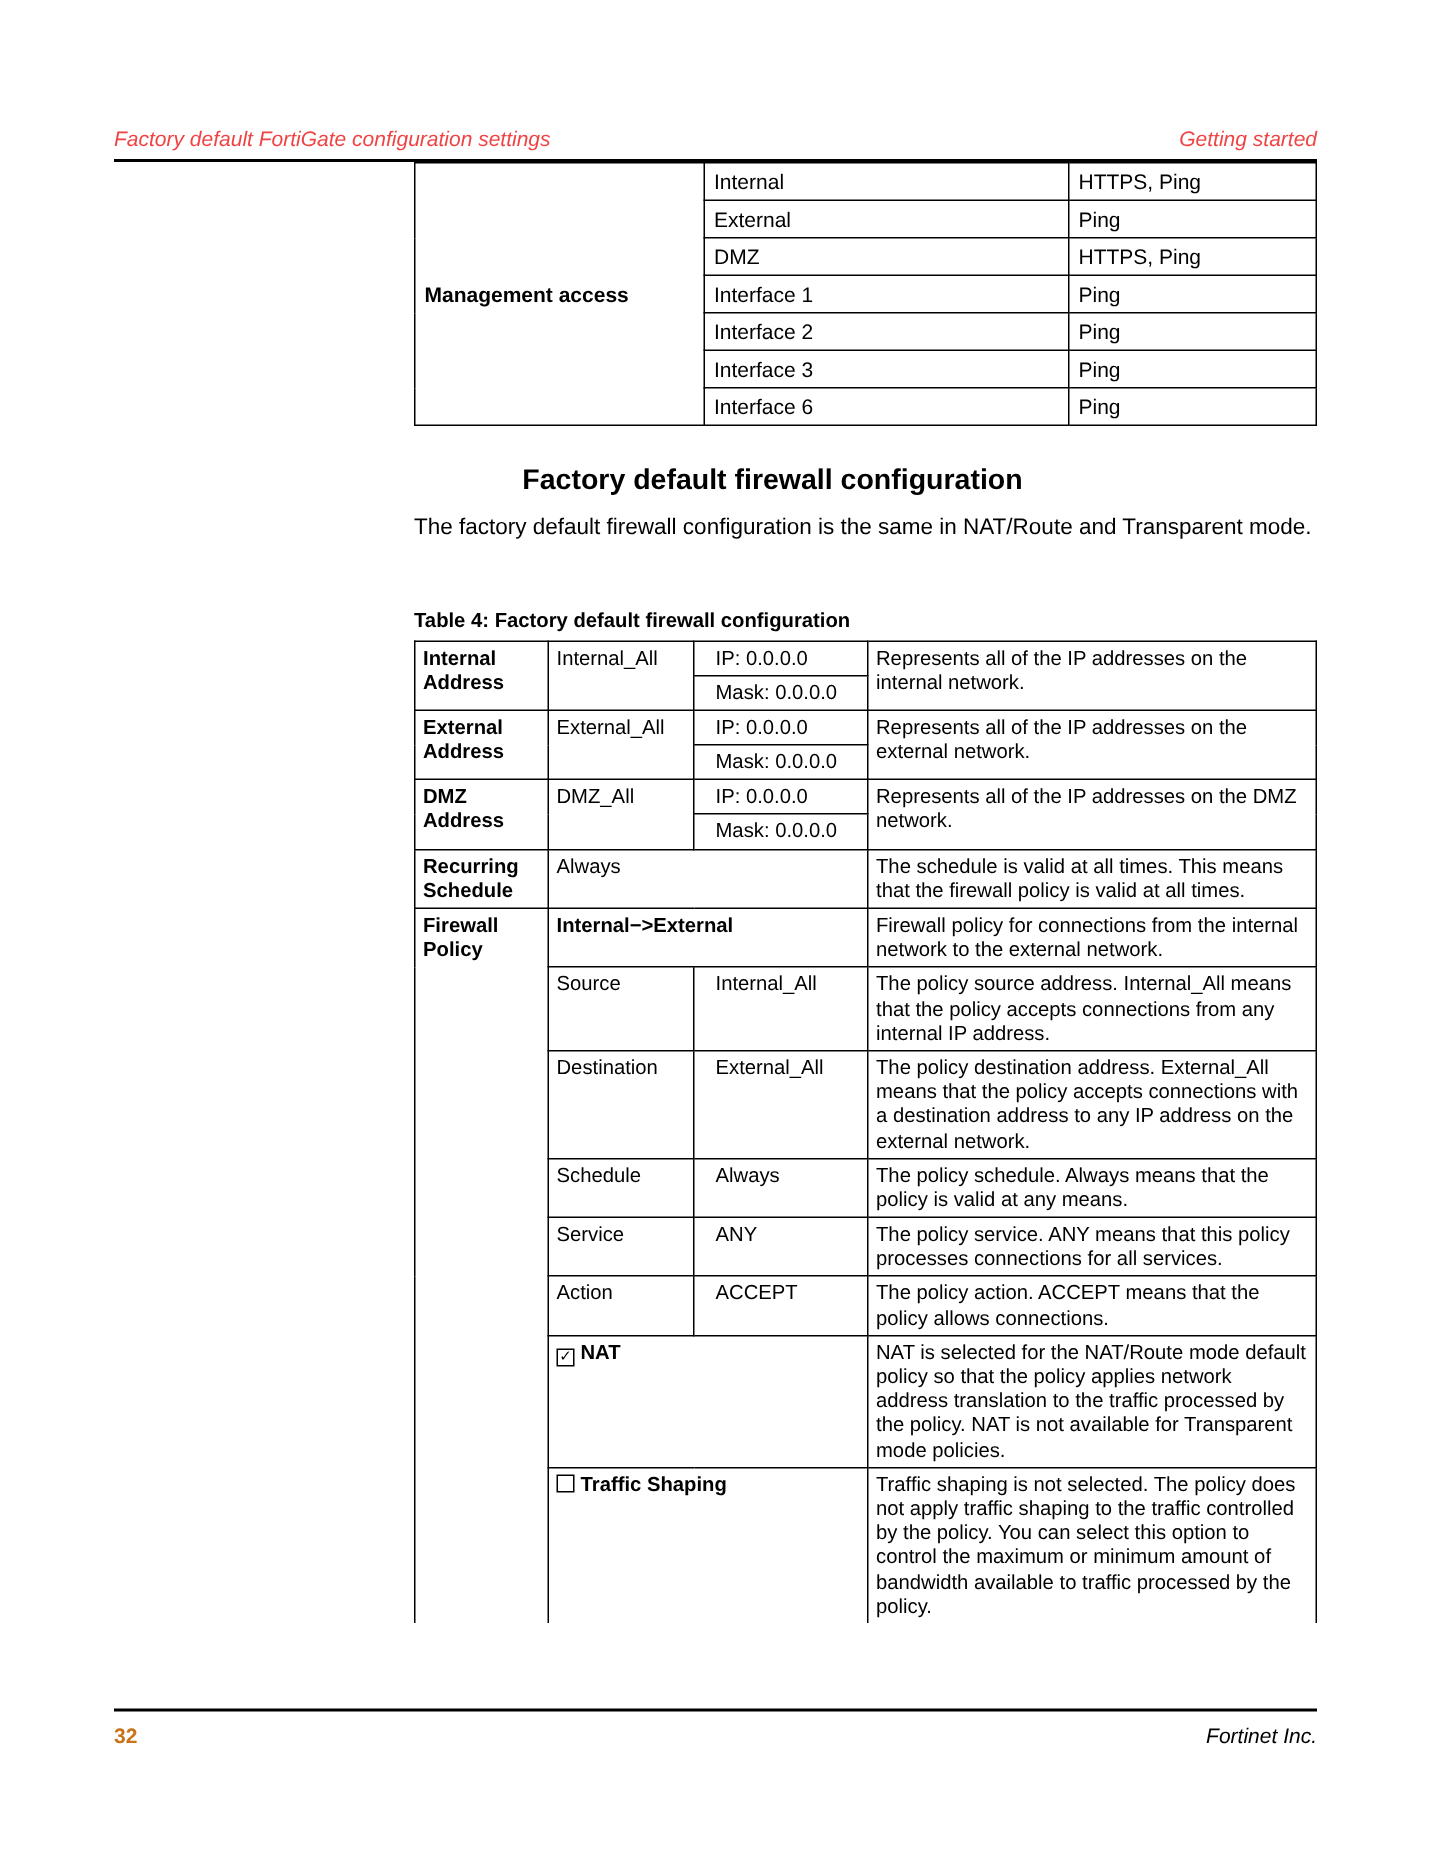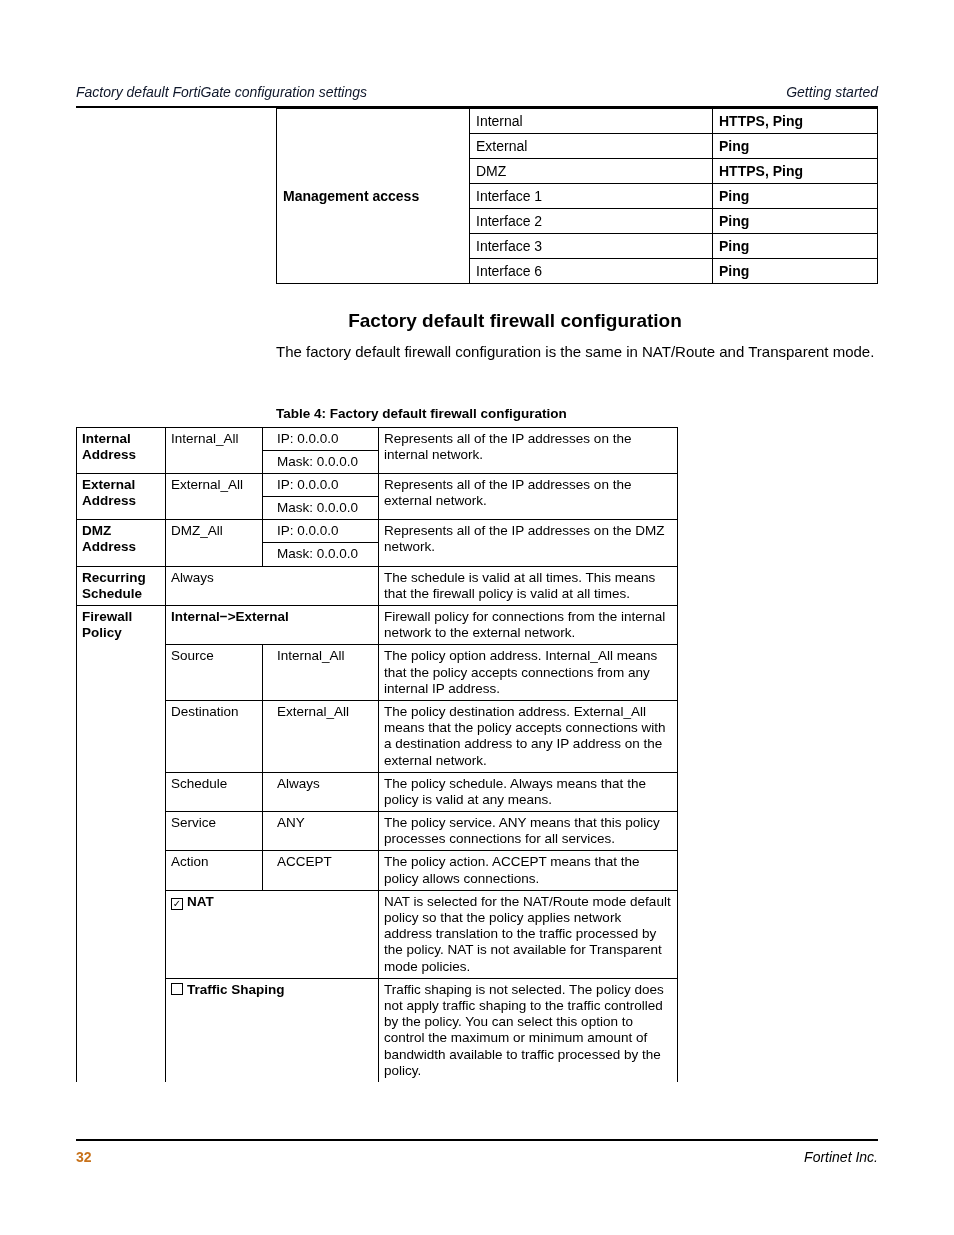--- a/index.html
+++ b/index.html
@@ -16,21 +16,21 @@
     width: 954px;
     height: 1235px;
     box-sizing: border-box;
     padding: 84px 76px 0 76px;
   }
   .running-header {
     display: flex;
     justify-content: space-between;
     font-style: italic;
     font-size: 14px;
-    color: #0f172a;
+    color: #ef4444;
     padding-bottom: 6px;
     border-bottom: 2px solid #000;
   }
   .table-caption {
     font-weight: bold;
     font-size: 13.5px;
     margin: 40px 0 6px 200px;
   }
 
   
@@ -44,38 +44,39 @@
     border: 1px solid #000;
     padding: 4px 6px;
     vertical-align: top;
   }
   table.t3 td:first-child {
     width: 180px;
     font-weight: bold;
     vertical-align: middle;
   }
   table.t3 td.col2 { width: 230px; font-weight: normal; }
-  table.t3 td.col3 { font-weight: bold; }
+  table.t3 td.col3 { font-weight: normal; }
 
   h2.section {
     font-size: 19px;
     font-weight: bold;
     margin: 26px 0 10px 76px;
     text-align: center;
   }
   p.body {
     font-size: 15px;
     line-height: 1.3;
     margin: 0 0 0 200px;
     max-width: 602px;
   }
 
   
   table.t4 {
     border-collapse: collapse;
+    margin-left: 200px;
     width: 602px;
     font-size: 13.5px;
     border-bottom: none;
   }
   table.t4 td {
     border: 1px solid #000;
     padding: 3px 5px;
     vertical-align: top;
     line-height: 1.2;
   }
@@ -208,21 +209,21 @@
 
     <tr>
       <td class="c1" rowspan="8">Firewall Policy</td>
       <td colspan="2" style="font-weight:bold;">Internal−&gt;External</td>
       <td class="desc">Firewall policy for connections from the internal network to the external network.</td>
     </tr>
 
     <tr>
       <td class="c2b">Source</td>
       <td class="c3">Internal_All</td>
-      <td class="desc">The policy option address. Internal_All means that the policy accepts connections from any internal IP address.</td>
+      <td class="desc">The policy source address. Internal_All means that the policy accepts connections from any internal IP address.</td>
     </tr>
 
     <tr>
       <td class="c2b">Destination</td>
       <td class="c3">External_All</td>
       <td class="desc">The policy destination address. External_All means that the policy accepts connections with a destination address to any IP address on the external network.</td>
     </tr>
 
     <tr>
       <td class="c2b">Schedule</td>

